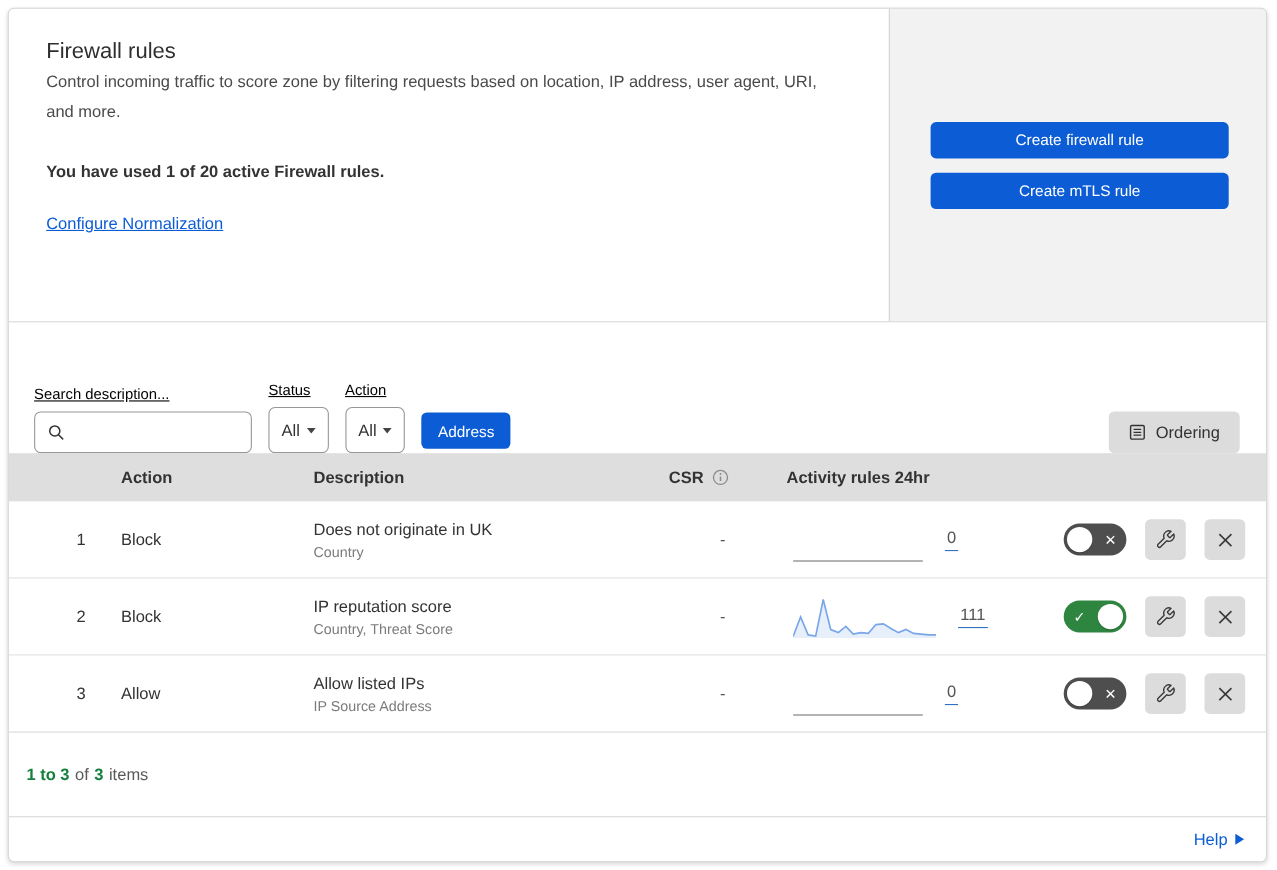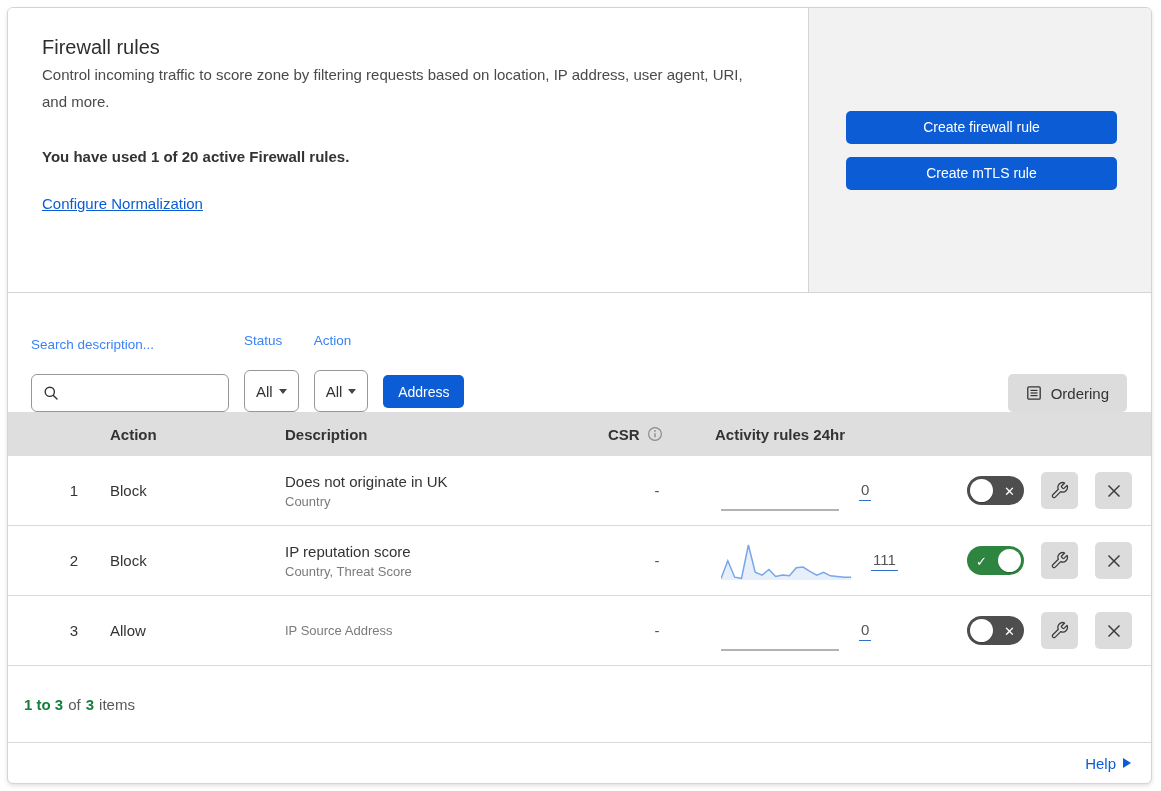--- a/index.html
+++ b/index.html
@@ -32,21 +32,21 @@
   .side-panel { flex:0 0 343px; background:#f2f2f2; border-left:1px solid #d4d4d4; padding-top:103px; }
   .btn-primary {
     display:block; width:271px; height:33px; margin:0 0 13px 37px;
     background:#0b5cd5; color:#fff; border:none; border-radius:5px;
     font-family:inherit; font-size:14px; cursor:pointer; text-align:center; line-height:33px;
   }
 
   
   .filters { height:119px; padding:24px 24px 0 23px; display:flex; align-items:flex-end; flex:0 0 auto; }
   .f-field { display:flex; flex-direction:column; margin-right:15px; }
-  .f-label { font-size:13.5px; color:#3b82f6; margin-bottom:22px; }
+  .f-label { font-size:13.5px; color:#000000; margin-bottom:8px;text-decoration:underline; }
   .search-box {
     width:198px; height:38px; border:1px solid #979797; border-radius:6px;
     display:flex; align-items:center; padding-left:11px; background:#fff;
   }
   .search-box input { border:none; outline:none; flex:1; font-family:inherit; font-size:14px; padding:0 8px 0 6px; background:transparent; }
   .dropdown {
     height:42px; border:1px solid #979797; border-radius:6px; background:#fff;
     display:flex; align-items:center; justify-content:center; gap:6px;
     padding:0 11px; font-size:15px; color:#333; cursor:pointer;
   }
@@ -268,20 +268,21 @@
             </svg>
         </span>
       </button>
     </div>
   </div>
 
   <div class="trow grid-row">
     <div class="cell-priority">3</div>
     <div class="cell-action">Allow</div>
     <div class="cell-desc">
+      <div class="d-title">Allow listed IPs</div>
       <div class="d-sub">IP Source Address</div>
     </div>
     <div class="cell-csr">-</div>
     <div class="cell-activity">
       <span class="spark">
           <svg width="118" height="42">
             <polyline points="0.0,40.0 13.1,40.0 26.2,40.0 39.3,40.0 52.4,40.0 65.6,40.0 78.7,40.0 91.8,40.0 104.9,40.0 118.0,40.0" fill="none" stroke="#9a9a9a" stroke-width="1.5"></polyline>
           </svg>
         </span>
       <a class="act-count">0</a>

